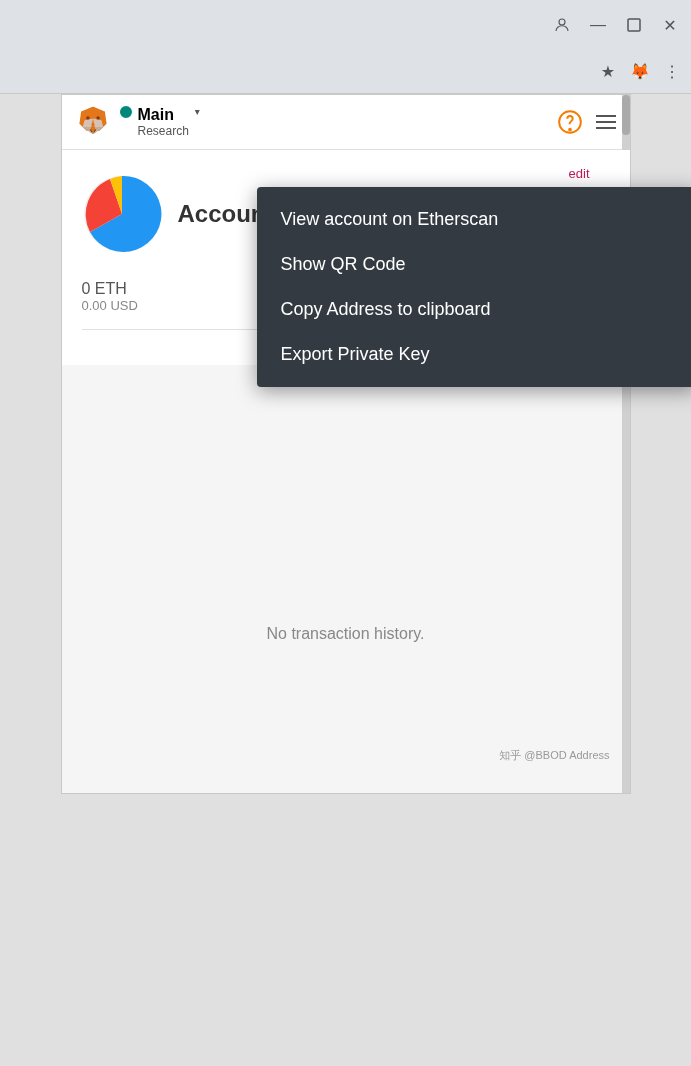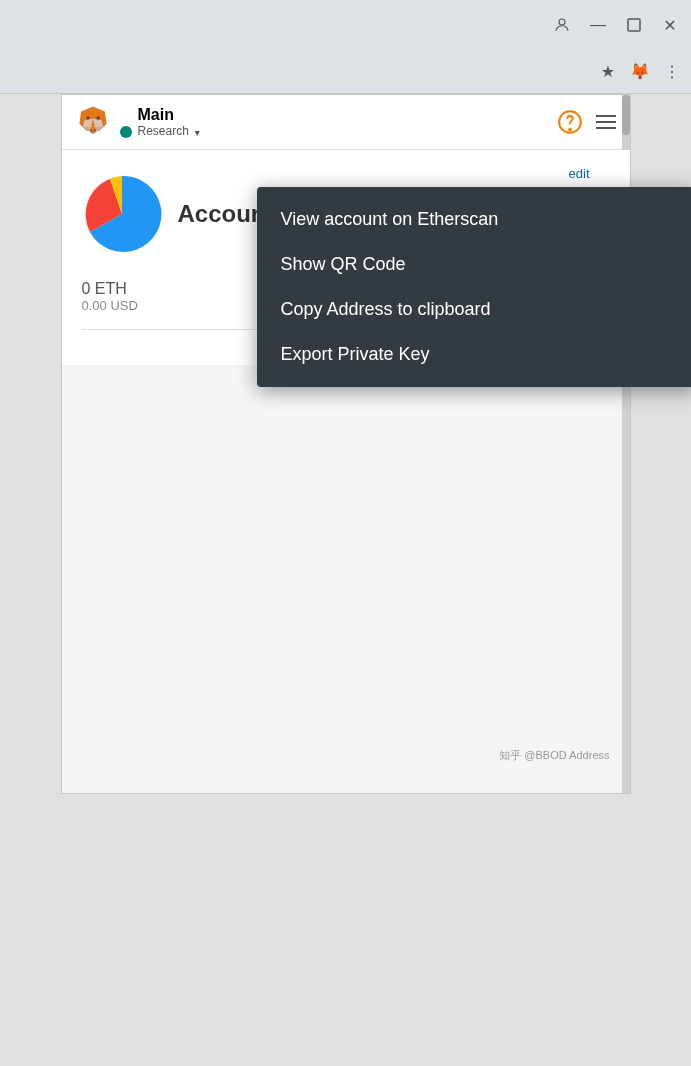--- a/index.html
+++ b/index.html
@@ -82,21 +82,21 @@
       gap: 10px;
     }
 
     .metamask-fox {
       width: 34px;
       height: 34px;
     }
 
     .network-selector {
       display: flex;
-      align-items: flex-end;
+      align-items: flex-start;
       gap: 6px;
       cursor: pointer;
     }
     .network-dot {
       width: 12px;
       height: 12px;
       background: #00897b;
       border-radius: 50%;
       transform: rotate(45deg);
     }
@@ -143,21 +143,21 @@
     .account-section {
       background: white;
       padding: 16px 20px 0 20px;
       position: relative;
     }
 
     .edit-link {
       position: absolute;
       top: 16px;
       right: 40px;
-      color: #0369a1;
+      color: #be185d;
       font-size: 13px;
       cursor: pointer;
       text-decoration: none;
     }
 
     .account-info {
       display: flex;
       align-items: center;
       gap: 16px;
       margin-top: 8px;
@@ -437,16 +437,19 @@
     </div>
   </div>
 
   <div class="dropdown-menu">
     <div class="dropdown-item">View account on Etherscan</div>
     <div class="dropdown-item">Show QR Code</div>
     <div class="dropdown-item">Copy Address to clipboard</div>
     <div class="dropdown-item">Export Private Key</div>
   </div>
 
+  <div class="transaction-section" style="margin-top:220px;">
+    <span>No transaction history.</span>
+  </div>
 
   <div class="watermark" style="position:absolute;bottom:30px;right:20px;">知乎 @BBOD Address</div>
 
 </div>
 
 </body></html>

